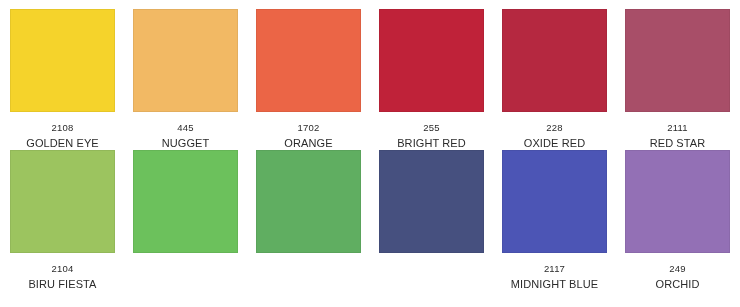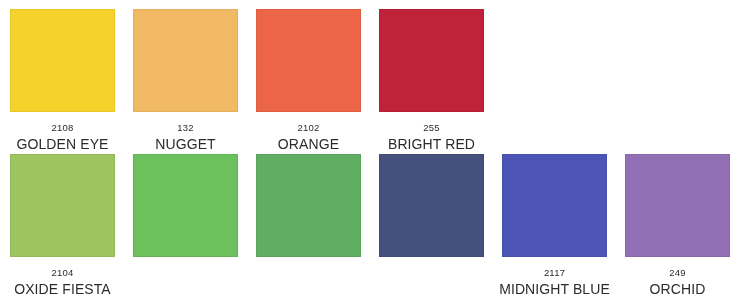--- a/index.html
+++ b/index.html
@@ -49,21 +49,21 @@
     color: #2b2b2b;
   }
   .swatch-code {
     display: block;
     font-size: 9.5px;
     letter-spacing: 0.2px;
     white-space: nowrap;
   }
   .swatch-name {
     display: block;
-    font-size: 14px;
+    font-size: 11px;
     letter-spacing: 0.1px;
     white-space: nowrap;
     margin-top: 2px;
   }
 </style>
 </head>
 <body style="background-color: rgb(255, 255, 255);">
 
 <div class="palette">
 
@@ -73,52 +73,66 @@
       <div class="swatch-chip" style="background-color: rgb(245, 211, 43);"></div>
       <div class="swatch-caption">
         <span class="swatch-code">2108</span>
         <span class="swatch-name">GOLDEN EYE</span>
       </div>
     </div>
 
     <div class="swatch-cell">
       <div class="swatch-chip" style="background-color: rgb(242, 185, 100);"></div>
       <div class="swatch-caption">
-        <span class="swatch-code">132</span>
+        <span class="swatch-code">445</span>
         <span class="swatch-name">NUGGET</span>
       </div>
     </div>
 
     <div class="swatch-cell">
       <div class="swatch-chip" style="background-color: rgb(235, 101, 70);"></div>
       <div class="swatch-caption">
-        <span class="swatch-code">2102</span>
+        <span class="swatch-code">1702</span>
         <span class="swatch-name">ORANGE</span>
       </div>
     </div>
 
     <div class="swatch-cell">
       <div class="swatch-chip" style="background-color: rgb(191, 34, 57);"></div>
       <div class="swatch-caption">
         <span class="swatch-code">255</span>
         <span class="swatch-name">BRIGHT RED</span>
       </div>
     </div>
 
+    <div class="swatch-cell">
+      <div class="swatch-chip" style="background-color: rgb(181, 40, 64);"></div>
+      <div class="swatch-caption">
+        <span class="swatch-code">228</span>
+        <span class="swatch-name">OXIDE RED</span>
+      </div>
+    </div>
 
+    <div class="swatch-cell">
+      <div class="swatch-chip" style="background-color: rgb(168, 78, 104);"></div>
+      <div class="swatch-caption">
+        <span class="swatch-code">2111</span>
+        <span class="swatch-name">RED STAR</span>
+      </div>
+    </div>
 
   </div>
 
   <div class="swatch-row">
 
     <div class="swatch-cell">
       <div class="swatch-chip" style="background-color: rgb(156, 196, 95);"></div>
       <div class="swatch-caption">
         <span class="swatch-code">2104</span>
-        <span class="swatch-name">OXIDE FIESTA</span>
+        <span class="swatch-name">BIRU FIESTA</span>
       </div>
     </div>
 
     <div class="swatch-cell">
       <div class="swatch-chip" style="background-color: rgb(108, 193, 92);"></div>
     </div>
 
     <div class="swatch-cell">
       <div class="swatch-chip" style="background-color: rgb(96, 174, 97);"></div>
     </div>

